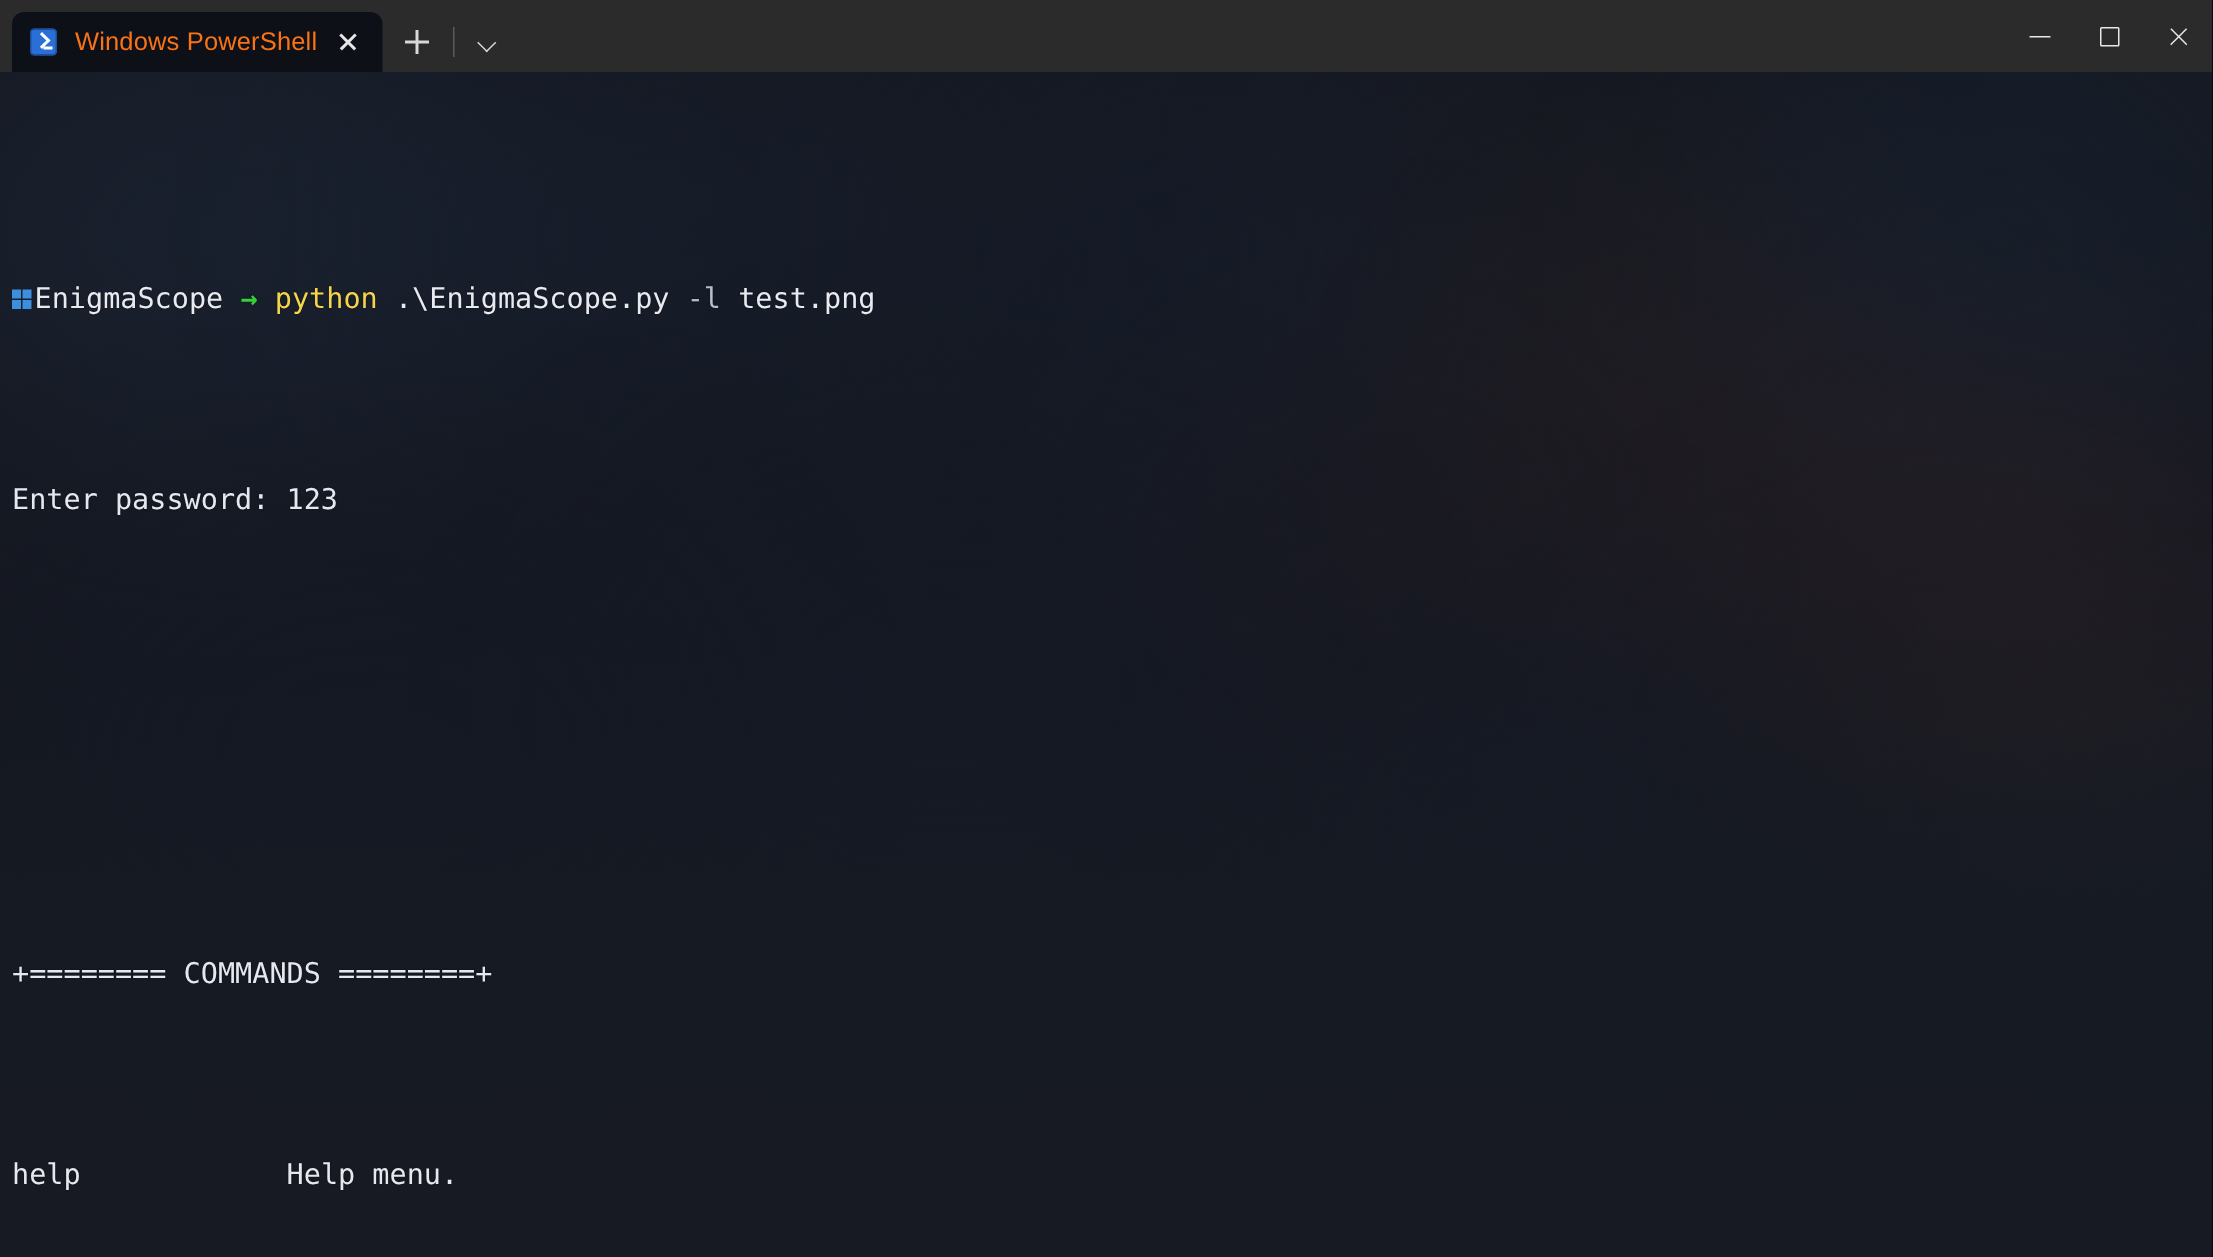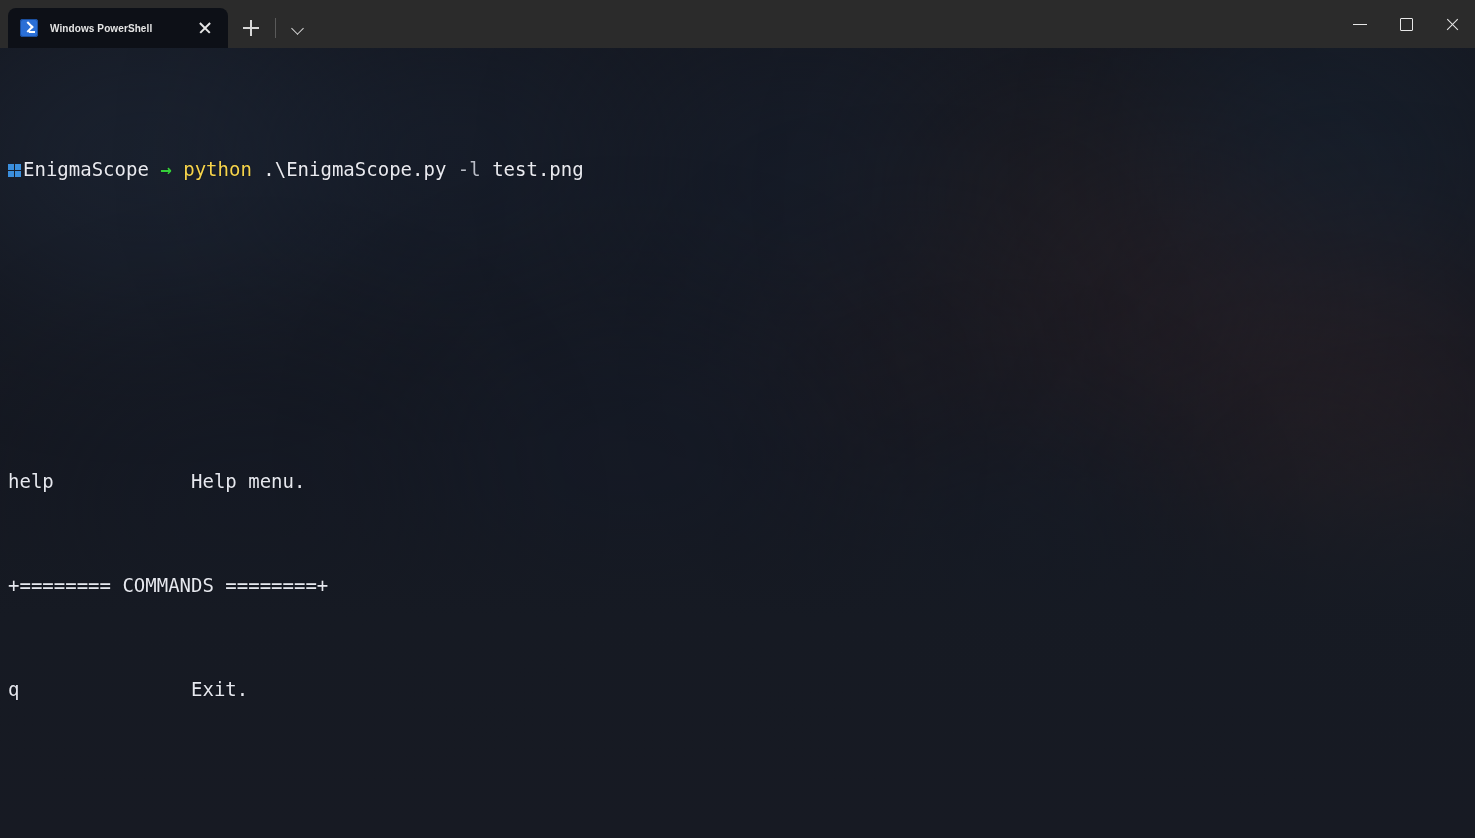--- a/index.html
+++ b/index.html
@@ -84,25 +84,25 @@
     position: absolute;
     left: 9px;
     bottom: 4px;
     width: 6px;
     height: 2px;
     background: #ffffff;
   }
 
   .tab-title {
     flex: 1 1 auto;
-    font-size: 10px;
-    font-weight: 700;
+    font-size: 17px;
+    font-weight: 400;
     letter-spacing: .1px;
     white-space: nowrap;
-    color: #e5e5e5;
+    color: #f97316;
   }
 
   .tab-close {
     flex: 0 0 30px;
     width: 30px;
     height: 30px;
     position: relative;
     border-radius: 4px;
     margin-left: 6px;
   }
@@ -245,21 +245,21 @@
     padding: 4px 0 0 8px;
     box-sizing: border-box;
     font-family: "DejaVu Sans Mono", monospace;
     font-size: 19px;
     line-height: 26px;
     color: #e6e8ef;
     white-space: pre;
     letter-spacing: 0px;
     text-shadow: 0 0 1px rgba(0,0,0,.6);
   }
-  .row { height: 26px; }
+  .row { height: 26px; margin-top: 30px; }
   .blank { height: 26px; }
   .c-path  { color: #e9eaf0; }
   .c-arrow { color: #35d03a; font-weight: bold; }
   .c-cmd   { color: #f6d44c; }
   .c-arg   { color: #e9eaf0; }
   .c-flag  { color: #b9bdc8; }
   .c-out   { color: #e6e8ef; }
 
   .winlogo {
     display: inline-block;
@@ -325,27 +325,28 @@
       <div class="blob" style="left:40px;   top:300px;  width:420px; height:320px; background:rgba(20,30,48,.40);"></div>
       <div class="blob" style="left:1300px; top:430px;  width:260px; height:260px; background:rgba(36,54,58,.30);"></div>
     </div>
     <div id="term-scrim"></div>
 
     <div id="screen">
 
       
       <div class="row"><span class="winlogo"><span></span><span></span><span></span><span></span></span><span class="c-path">EnigmaScope</span> <span class="c-arrow">→</span> <span class="c-cmd">python</span> <span class="c-arg">.\EnigmaScope.py</span> <span class="c-flag">-l</span> <span class="c-arg">test.png</span></div>
 
+      <div class="row c-out">Enter password: 123</div>
 
       <div class="blank"></div>
       <div class="blank"></div>
 
+      <div class="row c-out">+======== COMMANDS ========+</div>
+
       <div class="row c-out"><span>help</span><span>            </span><span>Help menu.</span></div>
-
-      <div class="row c-out">+======== COMMANDS ========+</div>
 
       <div class="row c-out"><span>q</span><span>               </span><span>Exit.</span></div>
 
       
       
 
       
 
       
 

